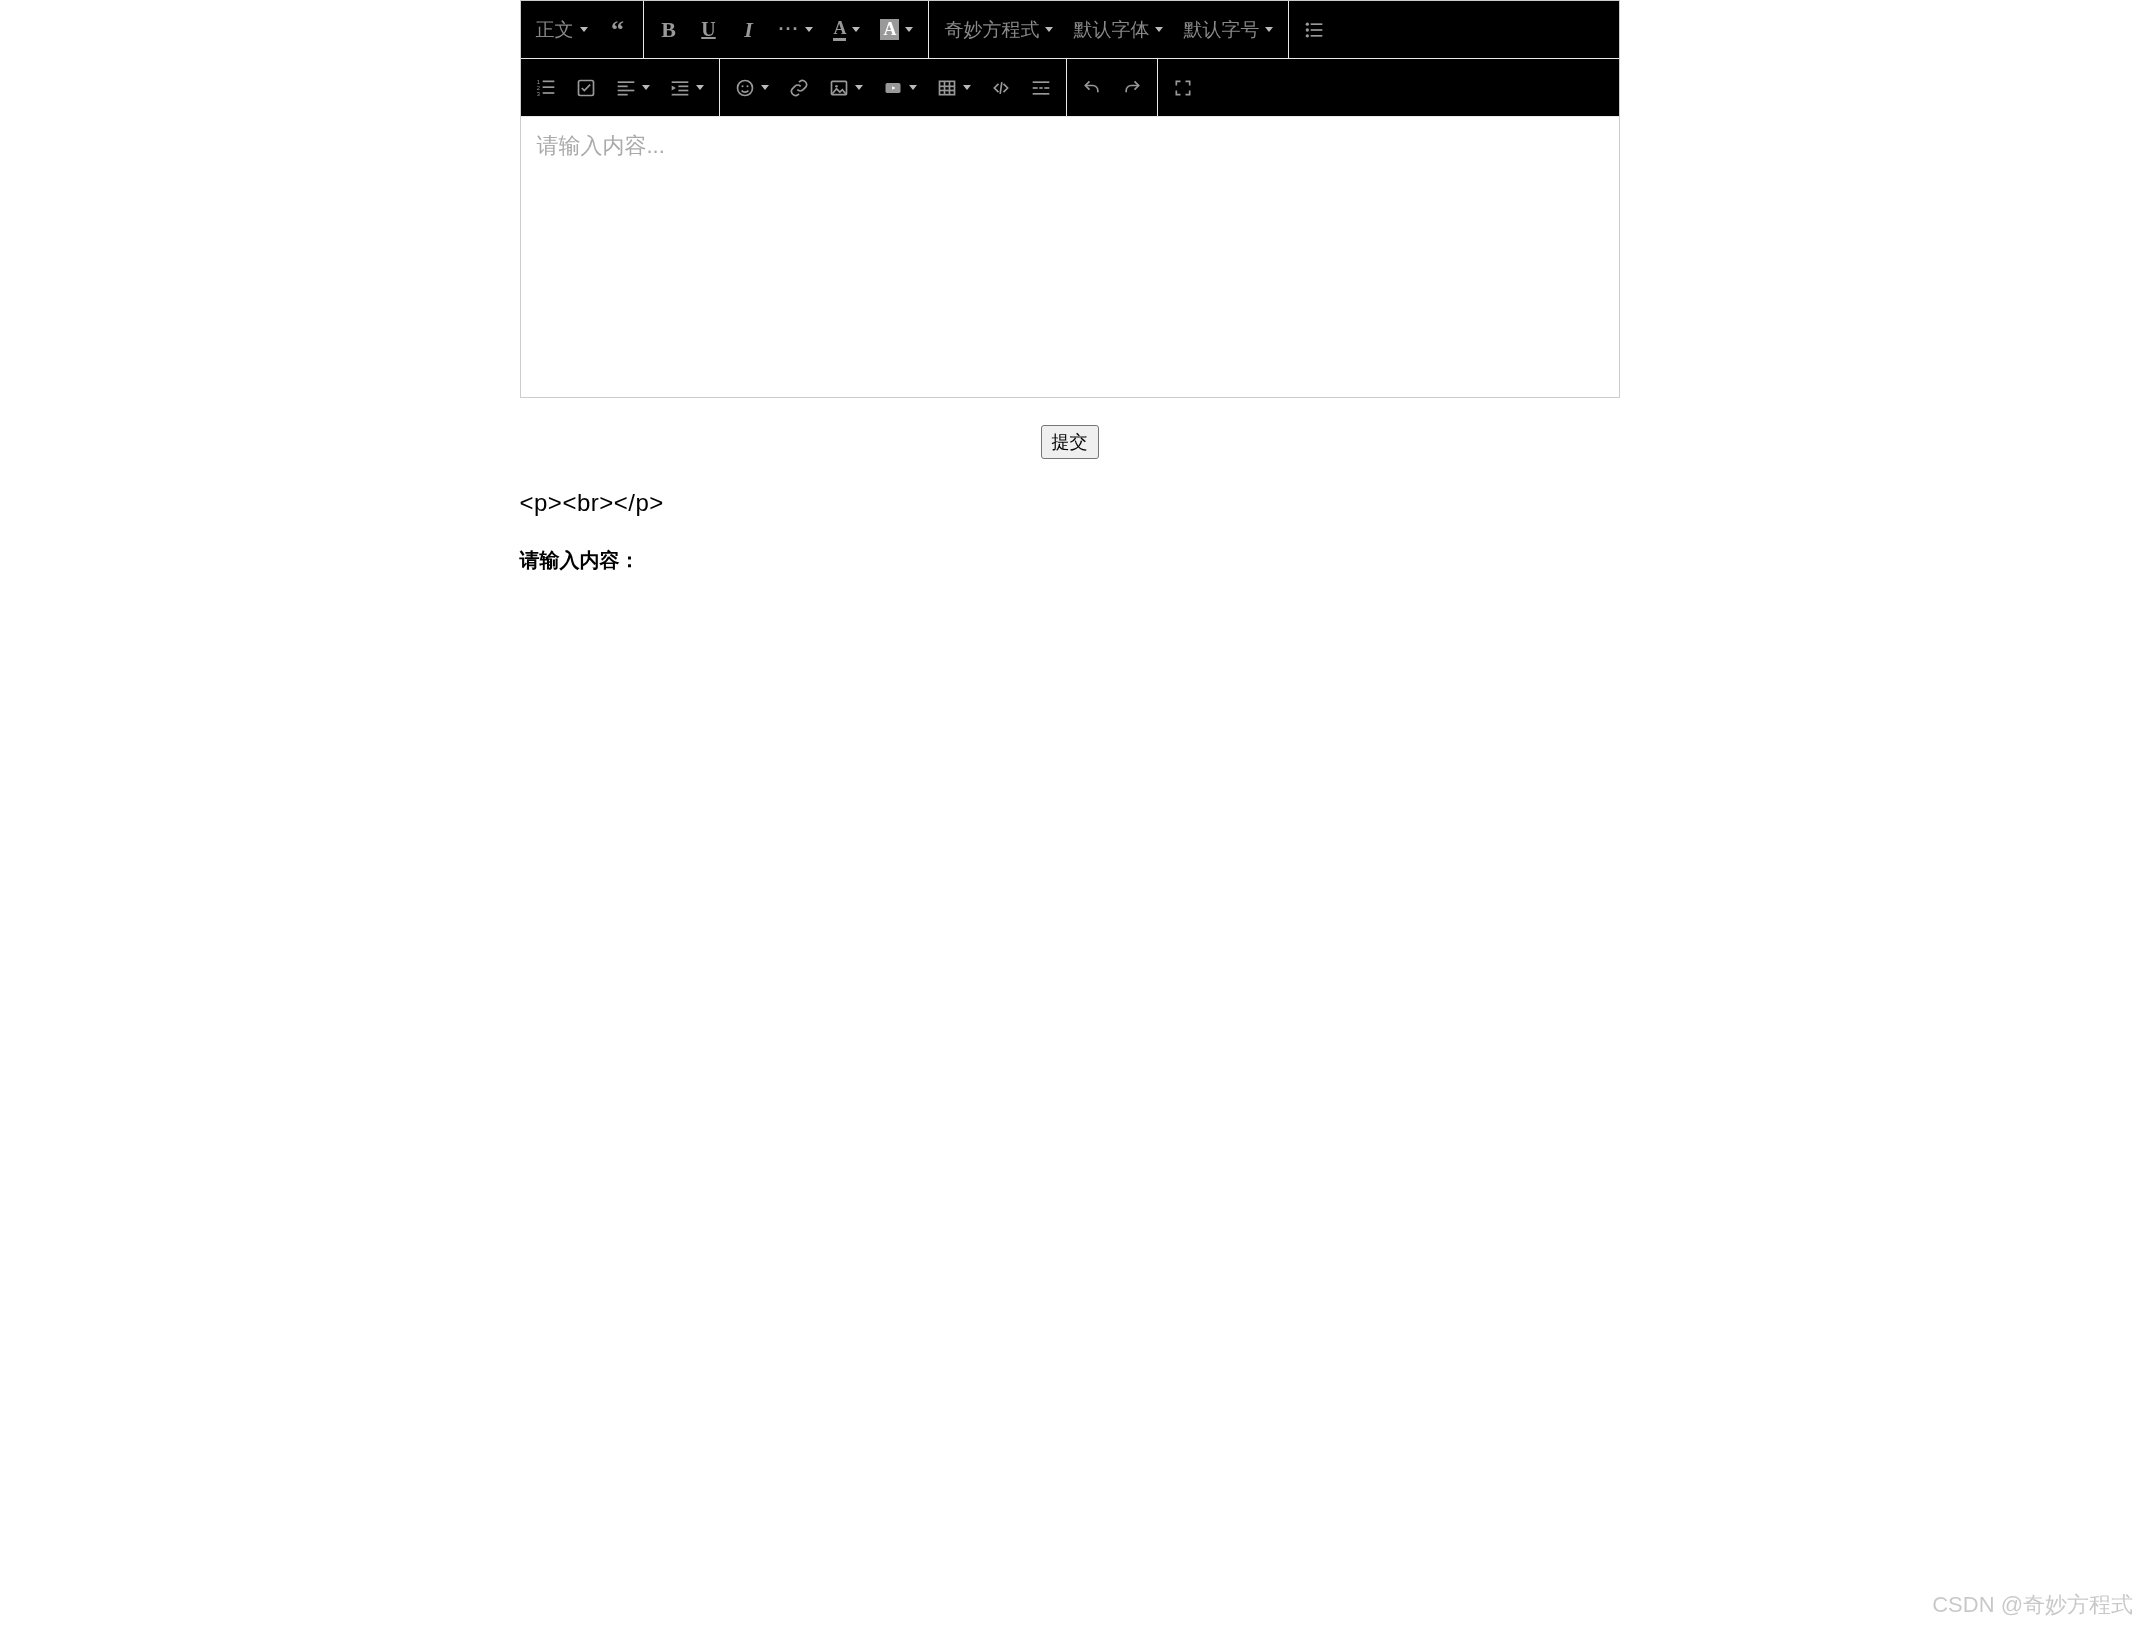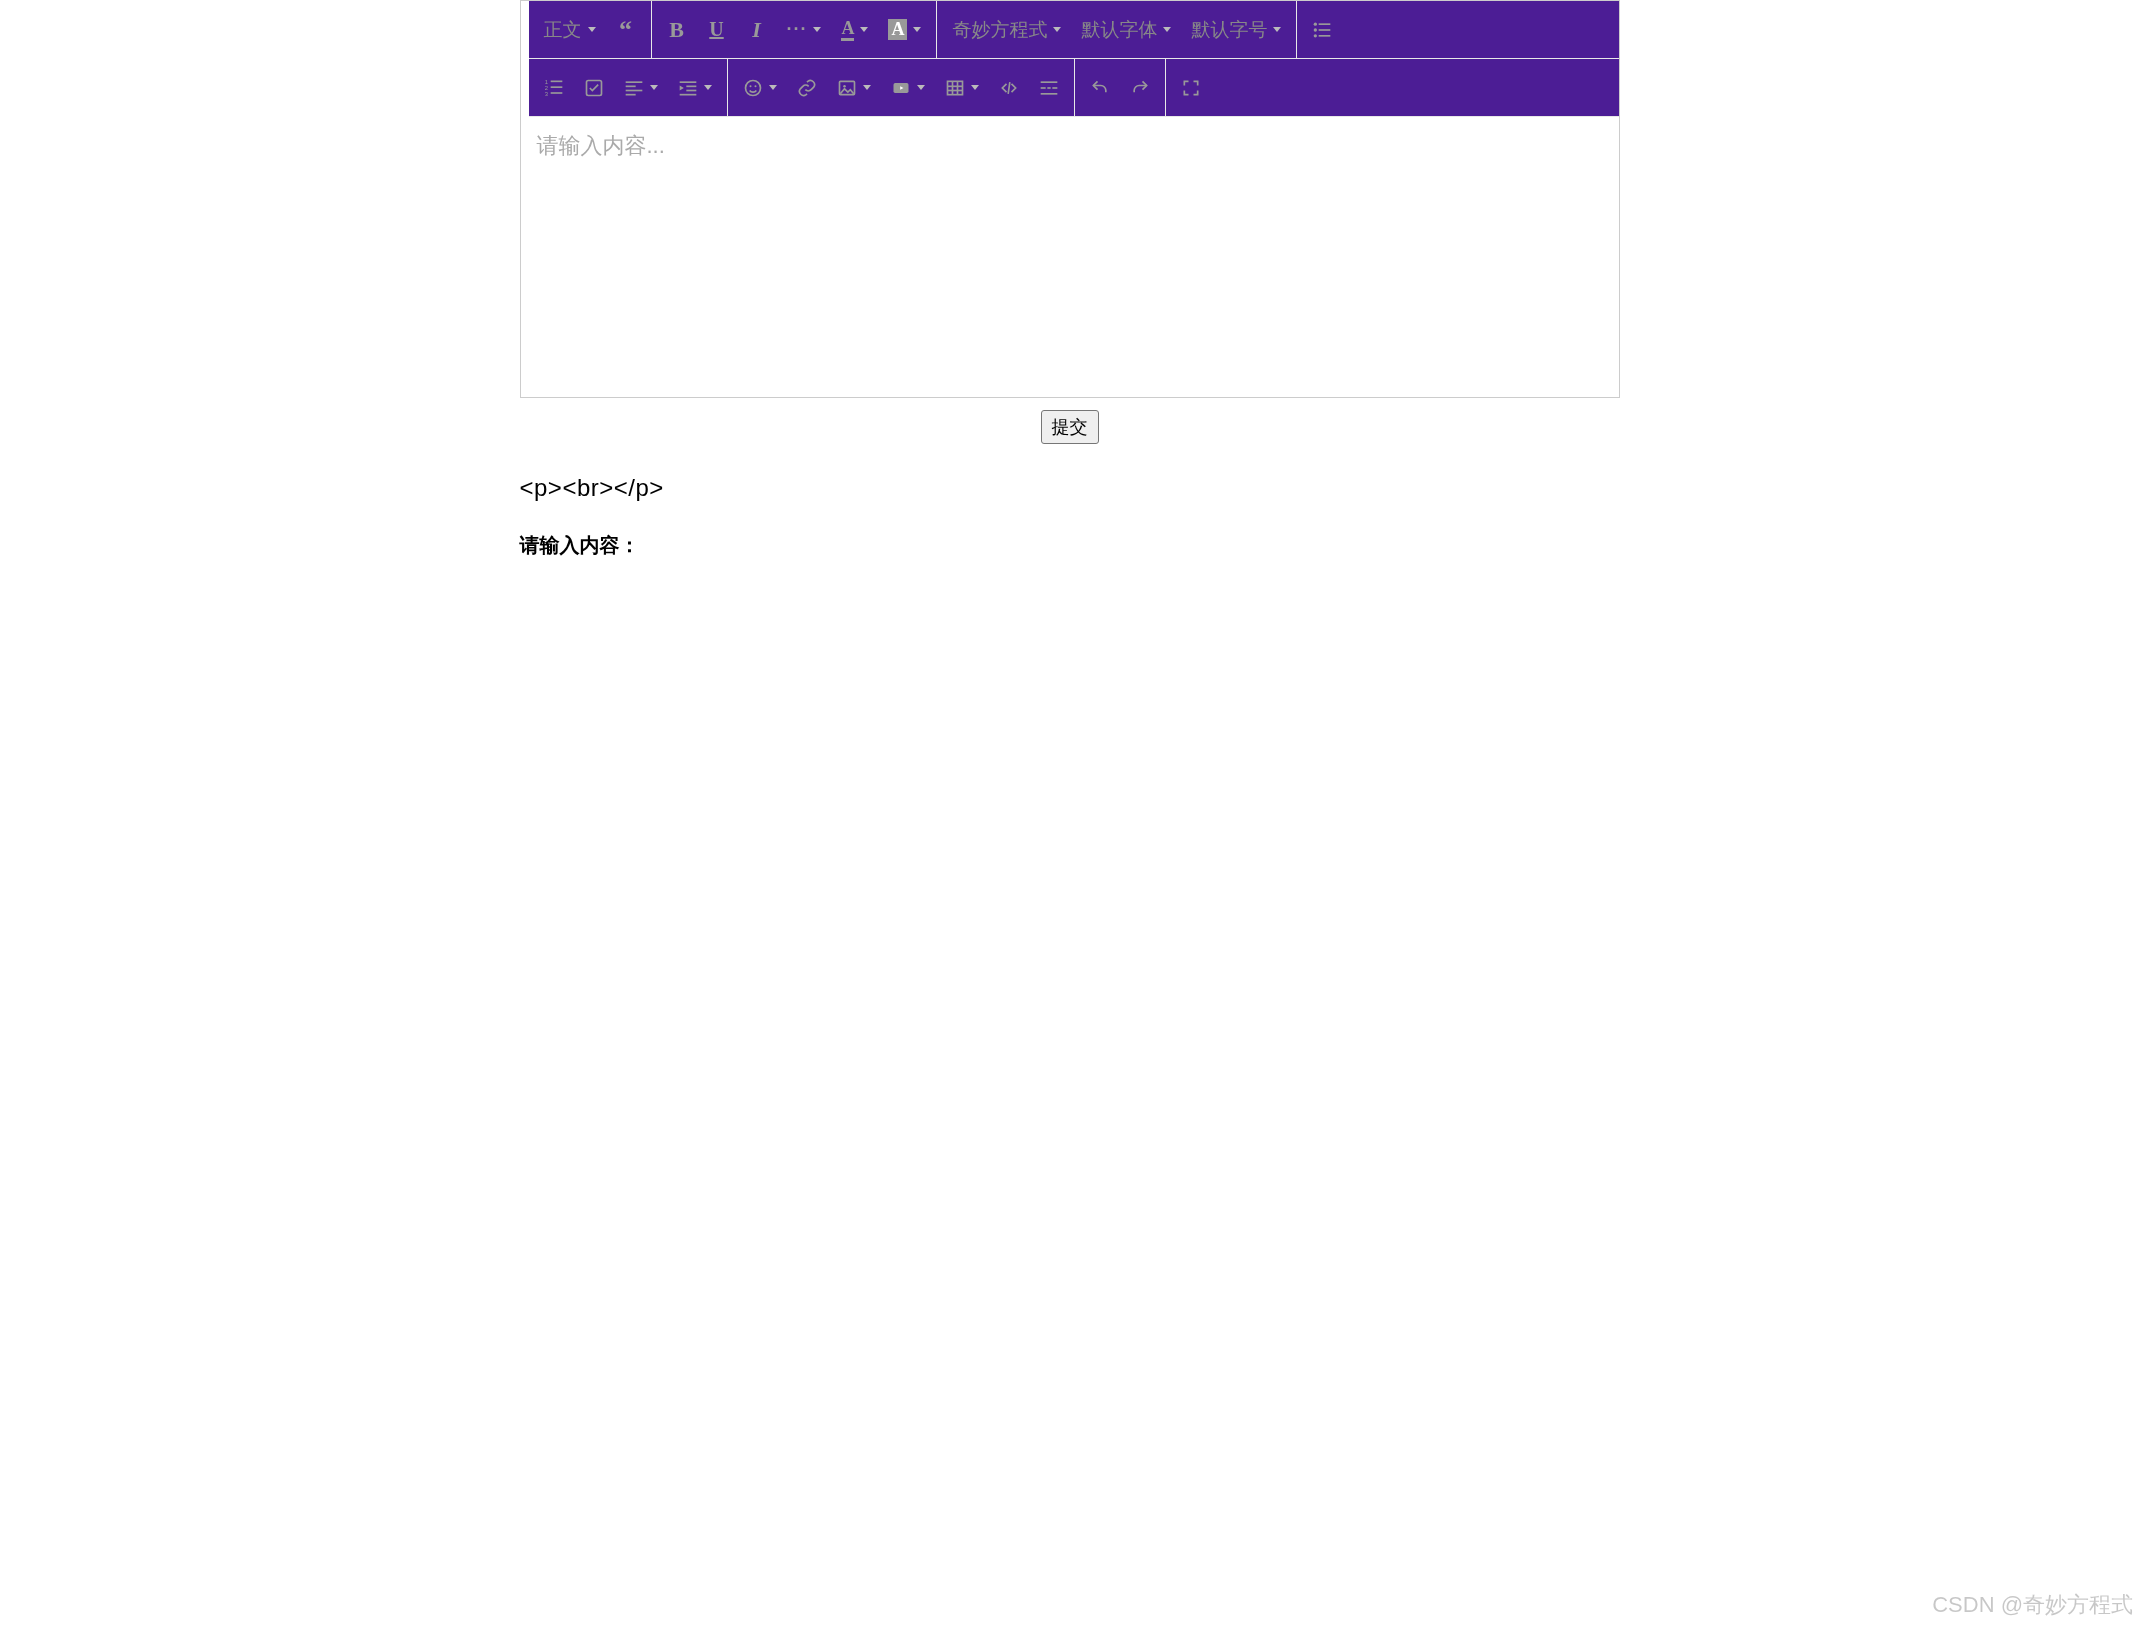--- a/index.html
+++ b/index.html
@@ -15,22 +15,21 @@
     margin: 0 auto;
     padding: 0;
   }
   .editor-container {
     border: 1px solid #ccc;
   }
   .toolbar {
     display: flex;
     flex-wrap: wrap;
     border-bottom: 1px solid #e8e8e8;
-    background: #4c1d95;
-    margin-left: 8px;
+    background: #000000;
   }
   .tb-group {
     display: flex;
     align-items: center;
     border-right: 1px solid #e8e8e8;
     padding: 0 5px;
   }
   .tb-btn {
     display: flex;
     align-items: center;
@@ -68,20 +67,21 @@
     margin: 12px 0 30px 0;
   }
   .submit-btn {
     font-size: 18px;
     padding: 4px 10px;
     background: #efefef;
     border: 1px solid #767676;
     border-radius: 3px;
     cursor: pointer;
     font-family: inherit;
+    margin-top: 15px;
   }
   .heading {
     font-weight: 700;
     font-size: 20px;
     margin: 30px 0 20px 0;
   }
   .code-out {
     font-size: 24px;
     margin: 10px 0 30px 0;
     letter-spacing: 0.5px;

